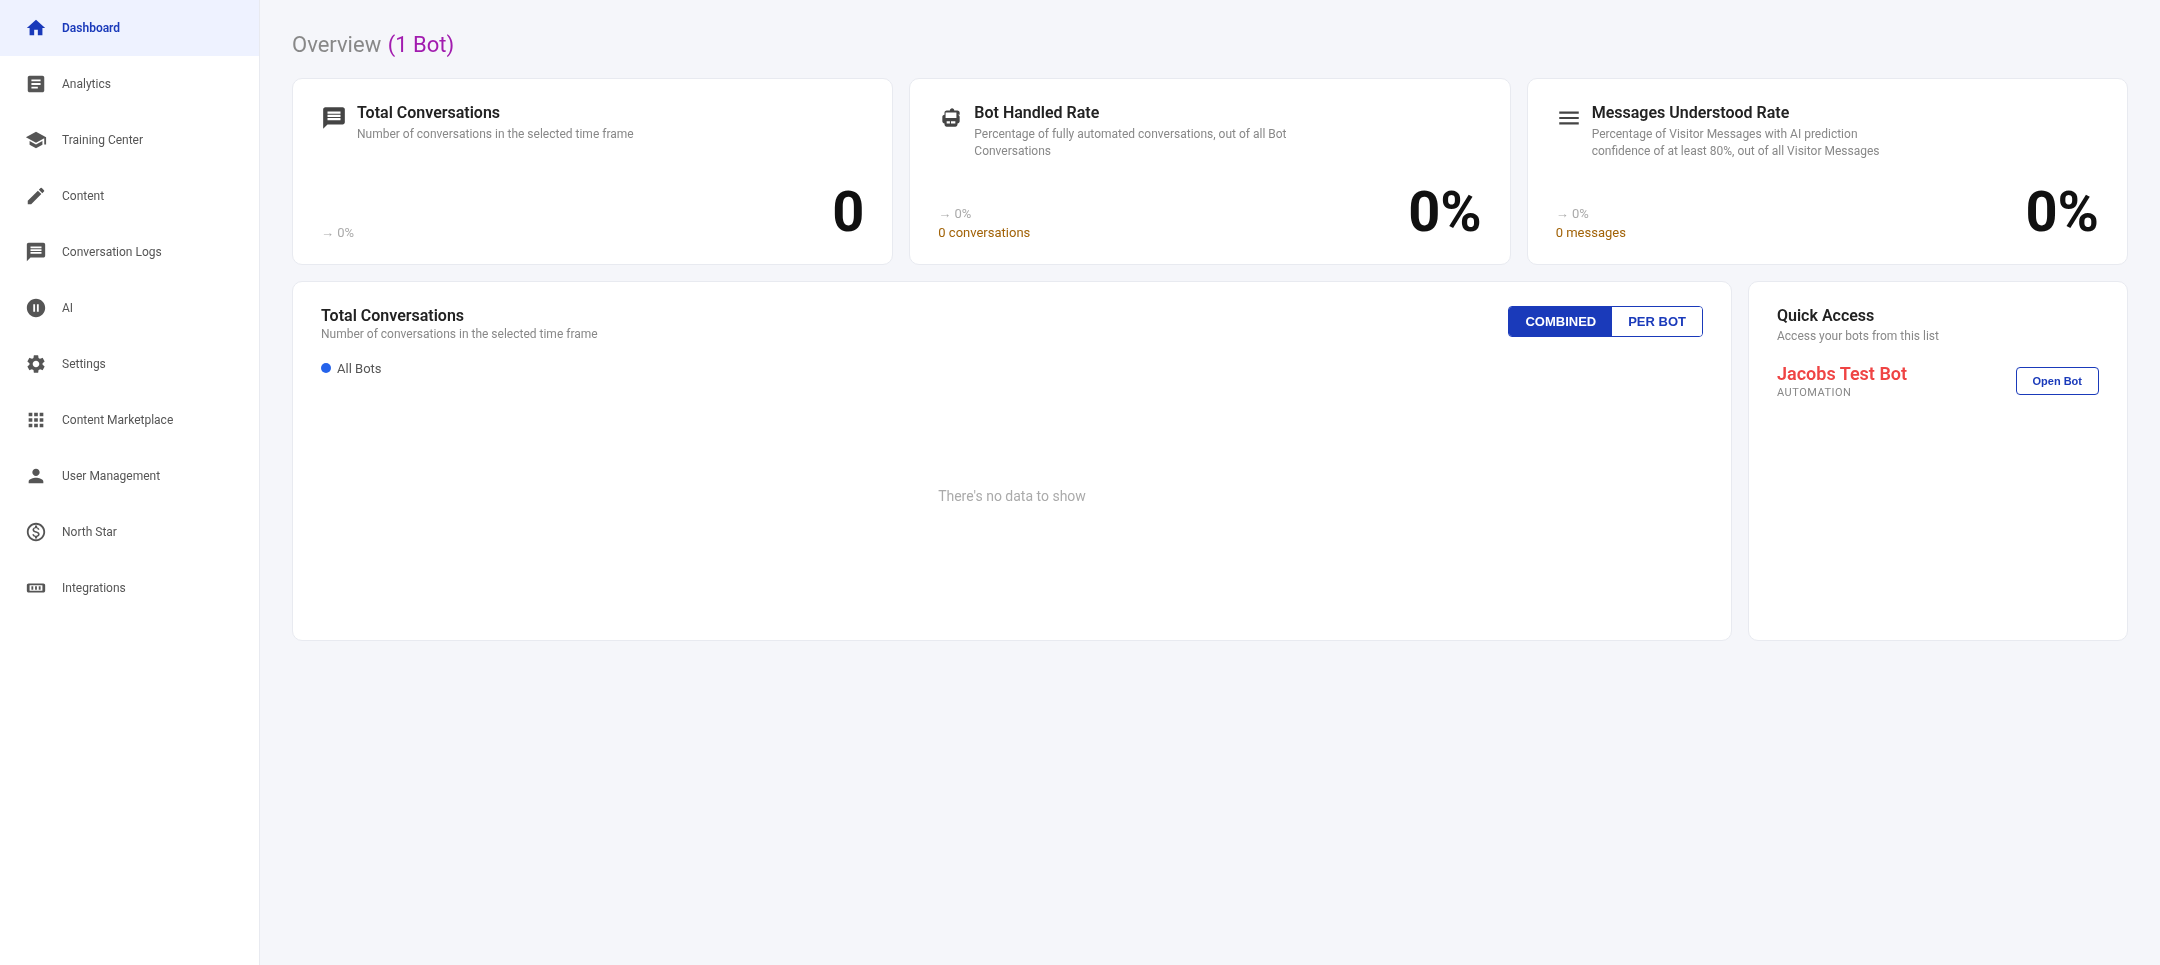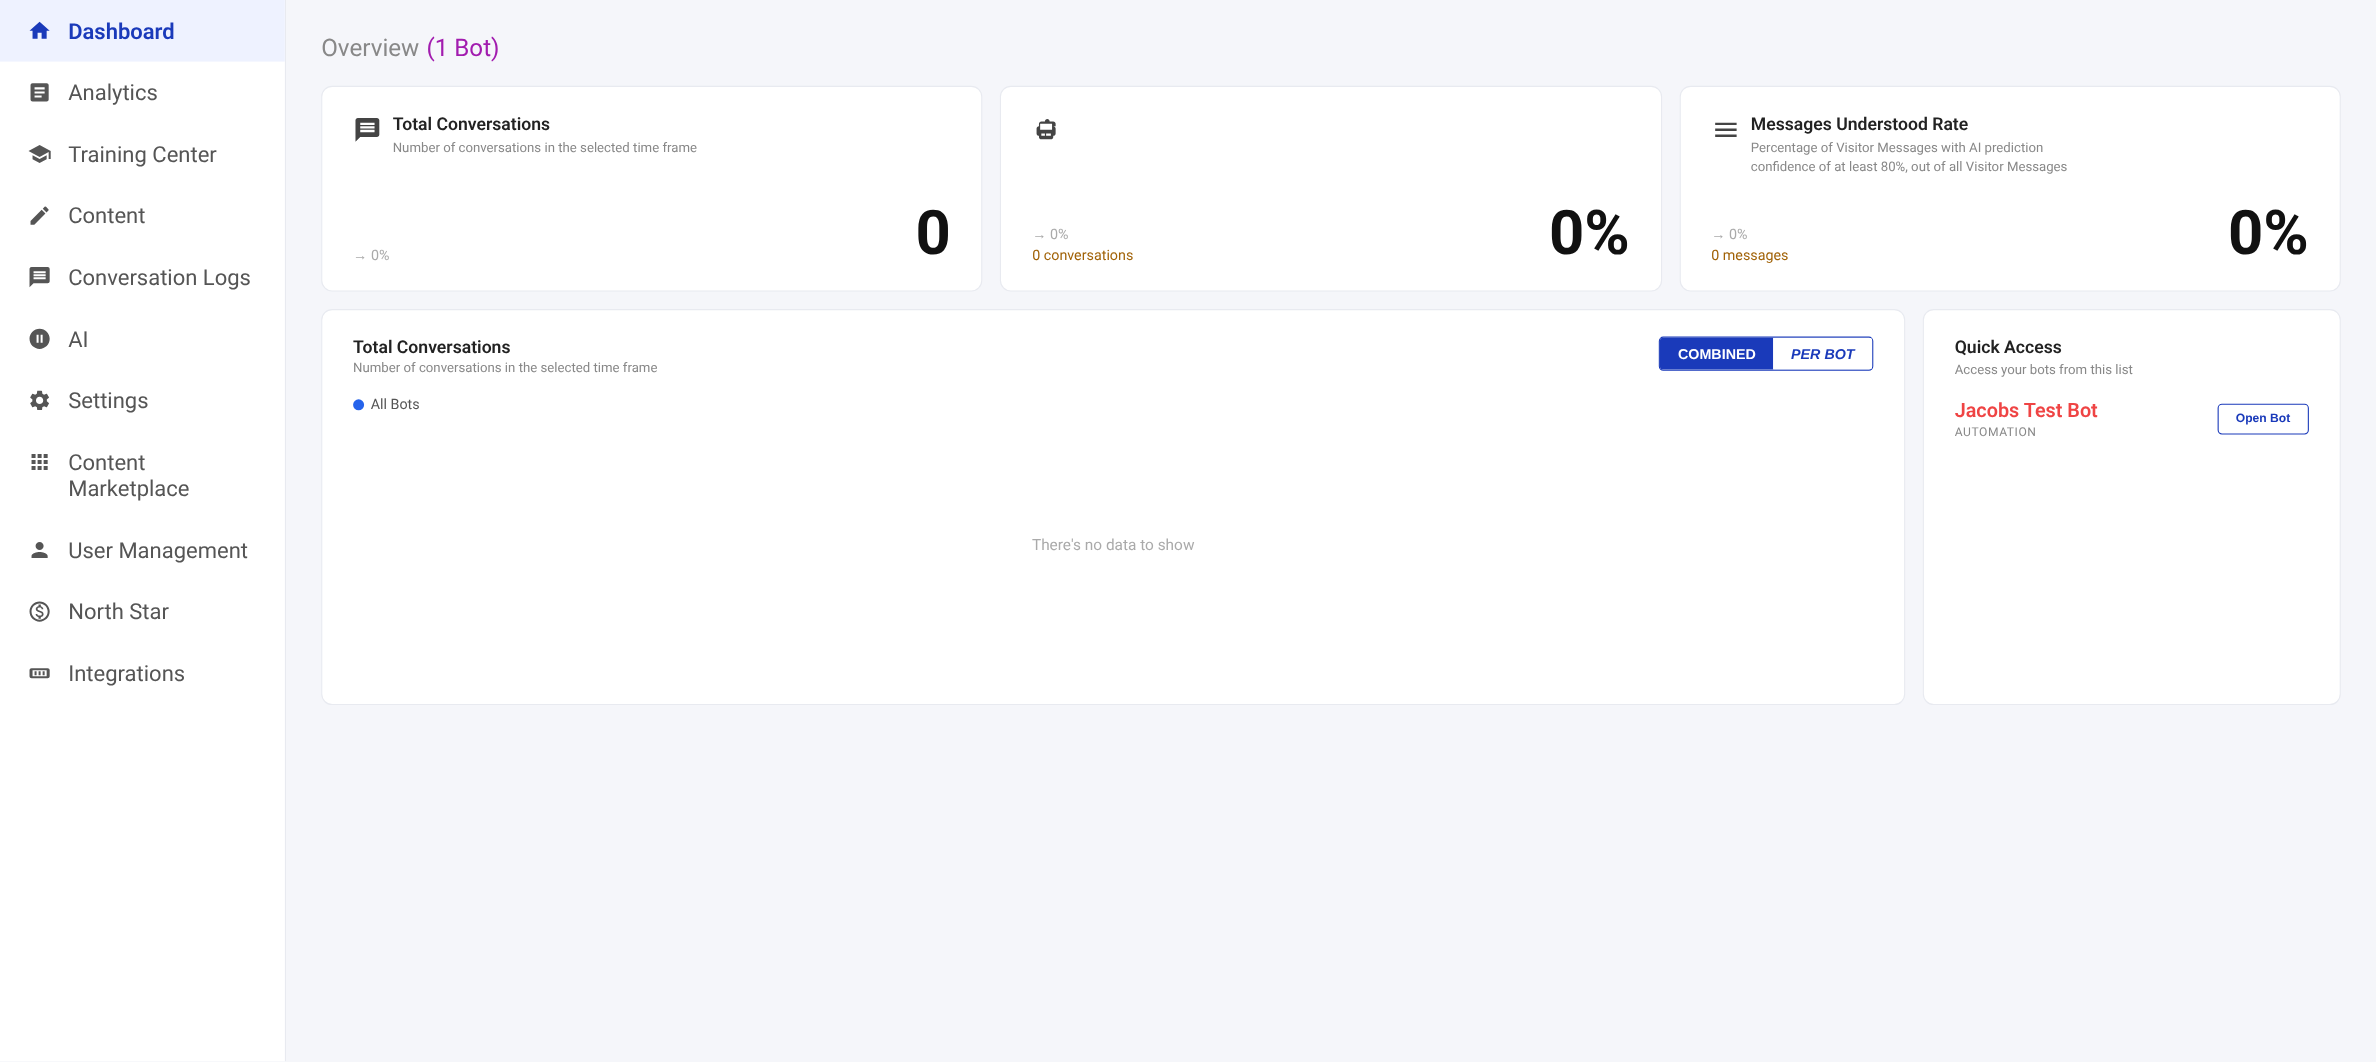--- a/index.html
+++ b/index.html
@@ -19,26 +19,26 @@
       min-width: 260px;
       background: #fff;
       border-right: 1px solid #e8eaf0;
       display: flex;
       flex-direction: column;
       height: 100%;
       overflow-y: auto;
     }
     .sidebar-item {
       display: flex;
-      align-items: flex-start;
+      align-items: center;
       gap: 14px;
       padding: 16px 24px;
       cursor: pointer;
       color: #555;
-      font-size: 20px;
+      font-size: 12px;
       font-weight: 400;
       border-radius: 0;
       transition: background 0.15s;
     }
     .sidebar-item.active {
       background: #eef2ff;
       color: #1a3aba;
       font-weight: 600;
     }
     .sidebar-item .icon {
@@ -191,21 +191,20 @@
       outline: none;
       background: transparent;
     }
     .chart-toggle-btn.active {
       background: #1a3aba;
       color: #fff;
     }
     .chart-toggle-btn:not(.active) {
       background: #fff;
       color: #1a3aba;
-      font-style: italic;
     }
     .chart-legend {
       display: flex;
       align-items: center;
       gap: 6px;
       margin: 12px 0 0 0;
     }
     .legend-dot {
       width: 10px;
       height: 10px;
@@ -411,20 +410,24 @@
       </div>
     </div>
 
     <div class="stat-card">
       <div class="stat-card-header">
         <span class="stat-card-icon">
           <svg width="26" height="26" viewBox="0 0 24 24" fill="#444">
               <path d="M20 9V7c0-1.1-.9-2-2-2h-3c0-1.1-.9-2-2-2s-2 .9-2 2H8C6.9 5 6 5.9 6 7v2c-1.1 0-2 .9-2 2v4c0 1.1.9 2 2 2v1c0 1.1.9 2 2 2h8c1.1 0 2-.9 2-2v-1c1.1 0 2-.9 2-2v-4c0-1.1-.9-2-2-2zm-9 8H8v-2h3v2zm5 0h-4v-2h4v2zm2-5H7v-5h10v5z"></path>
             </svg>
         </span>
+        <div class="stat-card-info">
+          <div class="stat-card-title">Bot Handled Rate</div>
+          <div class="stat-card-desc">Percentage of fully automated conversations, out of all Bot Conversations</div>
+        </div>
       </div>
       <div class="stat-card-footer">
         <div>
           <div class="stat-change">→ 0%</div>
           <div class="stat-sub" style="text-align:left;margin-top:4px;">0 conversations</div>
         </div>
         <div>
           <div class="stat-value">0%</div>
         </div>
       </div>

